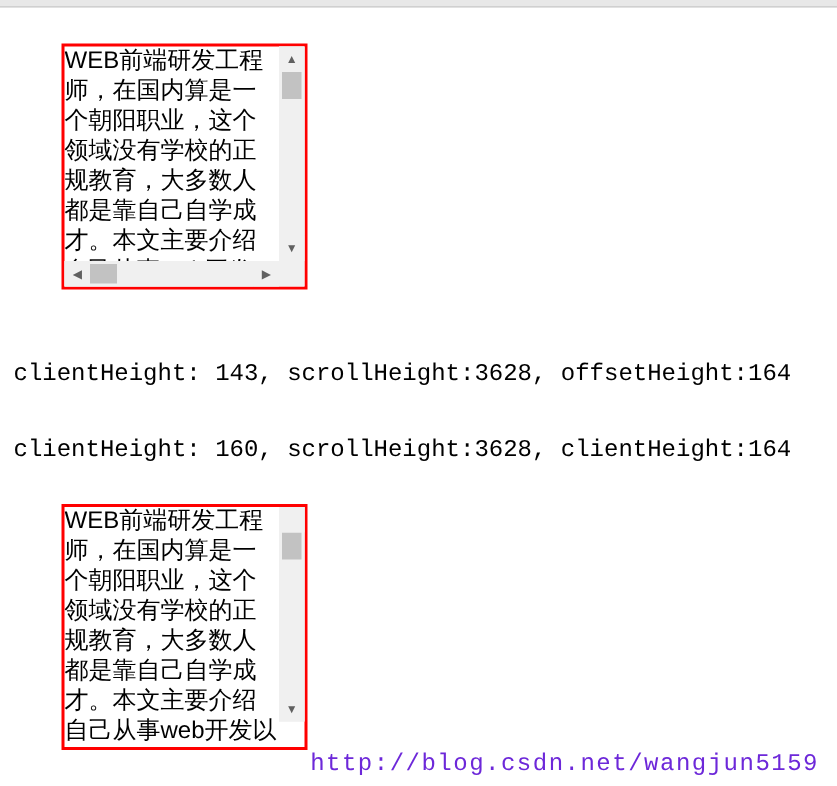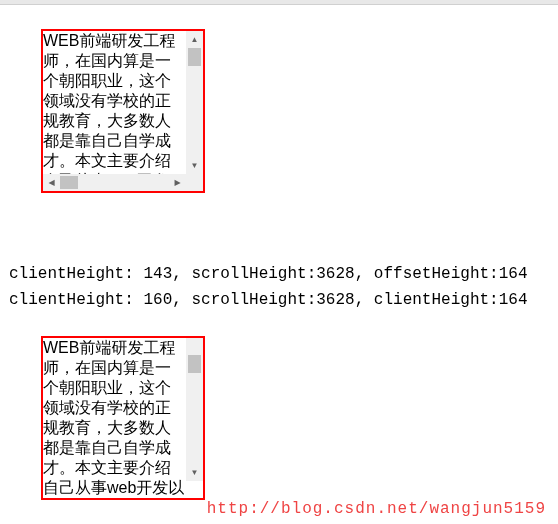--- a/index.html
+++ b/index.html
@@ -87,29 +87,29 @@
     background: #c2c2c2;
   }
   .measure-line {
     position: absolute;
     left: 9px;
     font-family: "Courier New", monospace;
     font-size: 16px;
     color: #000000;
     white-space: pre;
   }
-  .m1 { top: 265px; text-align: right; }
+  .m1 { top: 240px; text-align: right; }
   .m2 { top: 291px; }
   .watermark {
     position: absolute;
     right: 12px;
     bottom: 6px;
     font-family: "Courier New", monospace;
     font-size: 16px;
-    color: #ef4444;
+    color: #6d28d9;
     letter-spacing: 1px;
   }
 </style>
 </head>
 <body>
 
 <div class="top-chrome"></div>
 
 <div class="red-box box1">
   <div class="scroll-inner">WEB前端研发工程师，在国内算是一个朝阳职业，这个领域没有学校的正规教育，大多数人都是靠自己自学成才。本文主要介绍自己从事web开发</div>

